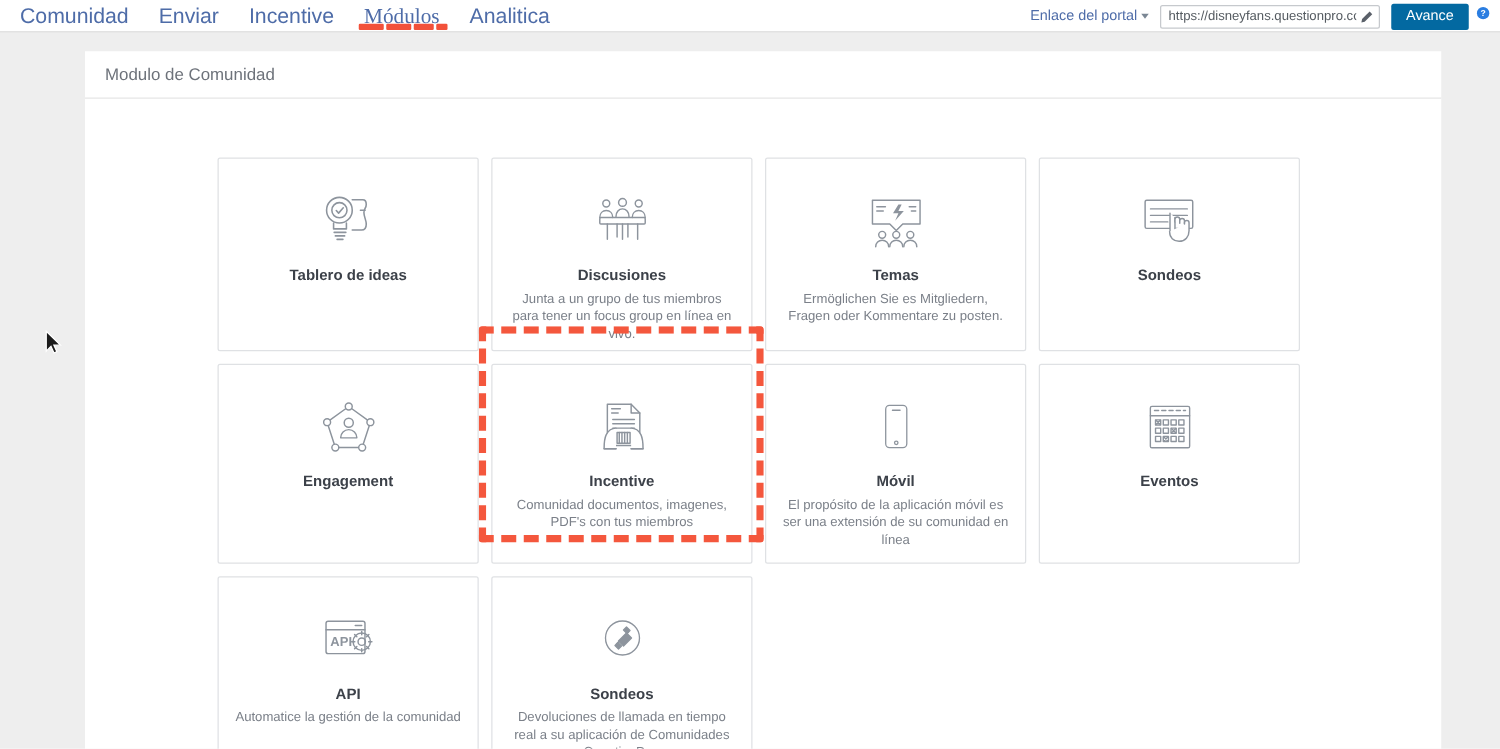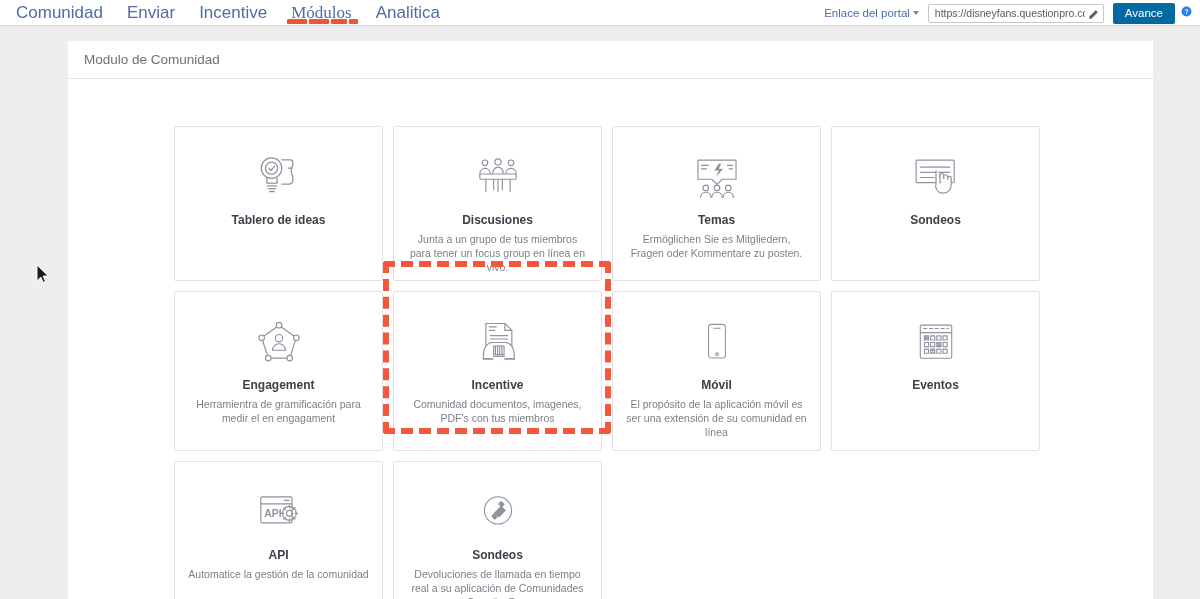--- a/index.html
+++ b/index.html
@@ -406,21 +406,20 @@
               <circle cx="50" cy="20.5" r="3.2" fill="#ffffff"></circle>
               <circle cx="42.4" cy="44" r="3.2" fill="#ffffff"></circle>
               <circle cx="17.6" cy="44" r="3.2" fill="#ffffff"></circle>
               <circle cx="10" cy="20.5" r="3.2" fill="#ffffff"></circle>
               <circle cx="30" cy="21" r="4.2"></circle>
               <path d="M22.5 35c0-4.4 3.4-7.6 7.5-7.6s7.5 3.2 7.5 7.6z"></path>
             </g>
           </svg>
         </div>
         <div class="card-title">Engagement</div>
-        <div class="card-desc">Herramientra de gramificación para medir el en engagament</div>
       </div>
 
       <div class="card tall">
         <div class="card-icon">
           <svg viewBox="0 0 60 52" width="52" height="45" aria-hidden="true">
             <g class="icon-stroke">
               <path d="M16 4h22l8 8v30H16z"></path>
               <path d="M38 4v8h8"></path>
               <path d="M20 8h8M20 12h6"></path>
               <path d="M21 18h20M21 22h20M21 26h20"></path>

